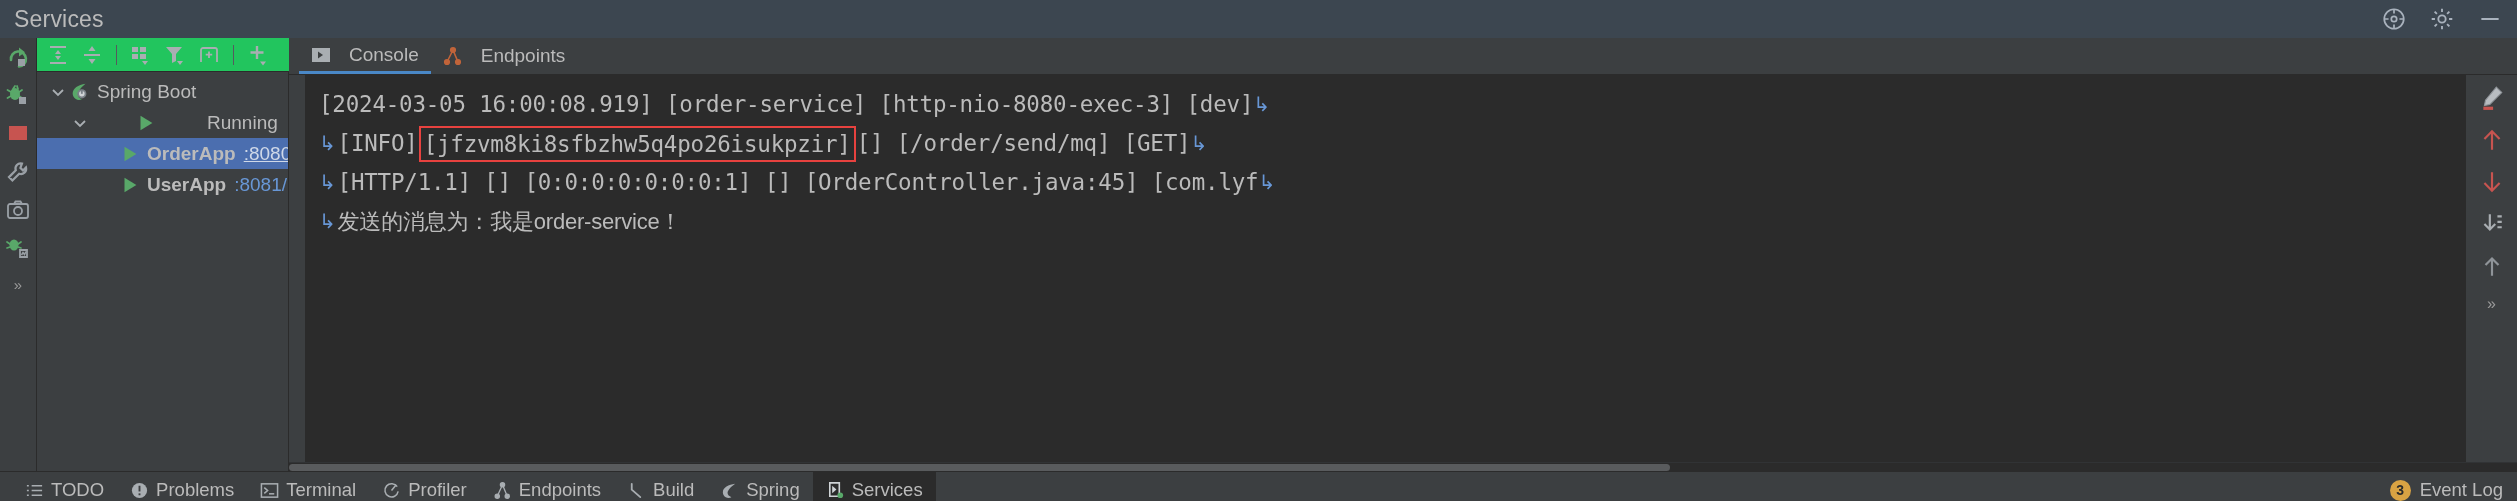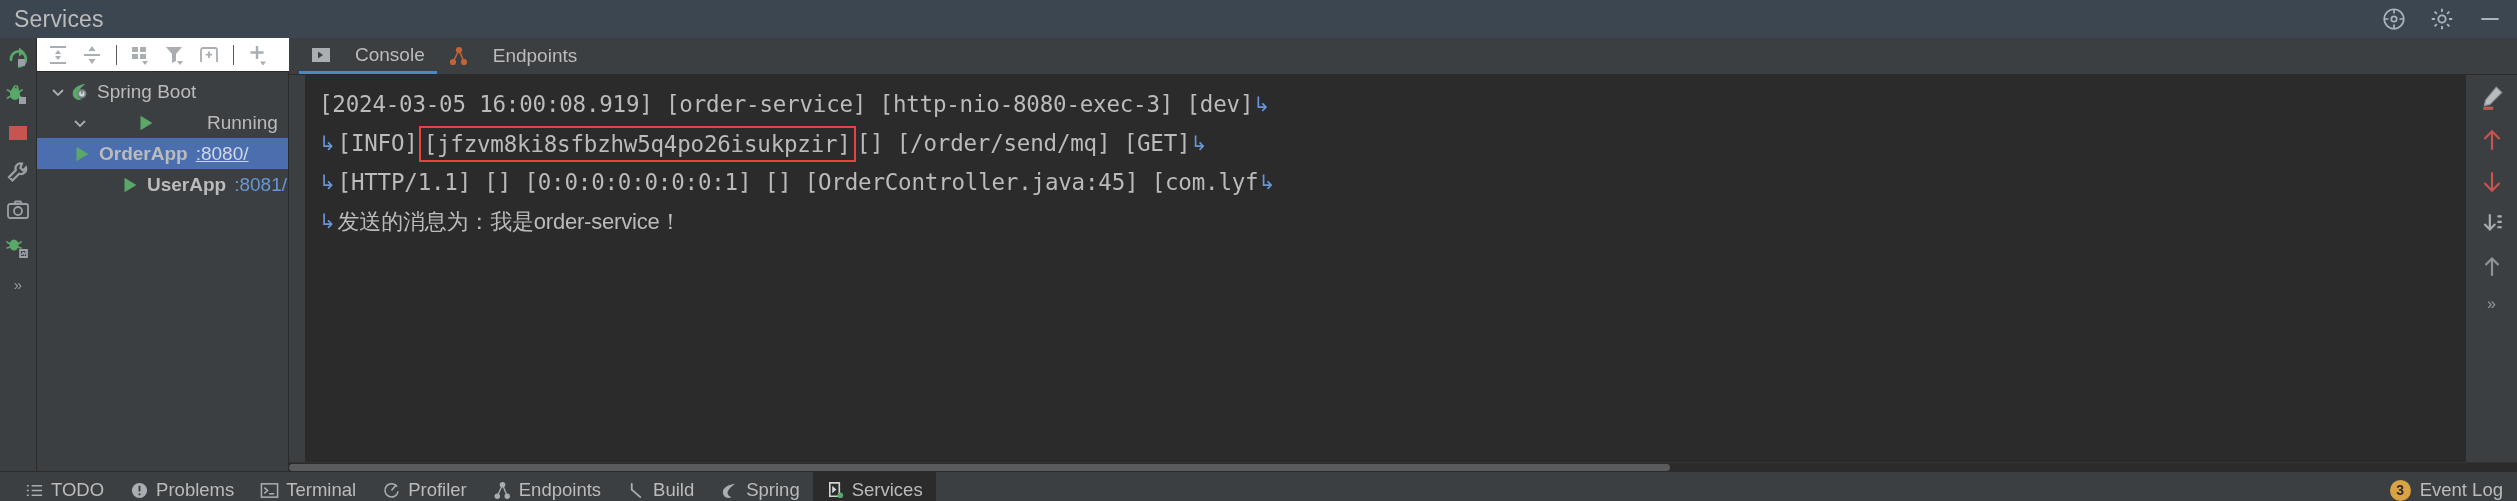--- a/index.html
+++ b/index.html
@@ -44,21 +44,21 @@
     gap: 14px;
     border-right: 1px solid #2b2b2b;
   }
   .vstrip .vic { width: 24px; height: 24px; display: block; }
   .vstrip .more { color: #9a9a9a; font-size: 15px; margin-top: 2px; }
 
   
   .tree-col {
     width: 252px;
     display: flex; flex-direction: column;
-    background: #ffffff;
+    background: #22c55e;
   }
   .tree-toolbar {
     height: 34px;
     display: flex; align-items: center;
     gap: 4px;
     padding-left: 6px;
     border-bottom: 1px solid #2b2b2b;
   }
   .ttb { width: 30px; height: 26px; display: flex; align-items: center; justify-content: center; }
   .ttb svg { display: block; }
@@ -94,21 +94,21 @@
   .console-col { flex: 1; display: flex; flex-direction: column; min-width: 0; }
 
   .tabs-row {
     height: 37px;
     display: flex; align-items: flex-end;
     background: #3c3f41;
     border-bottom: 1px solid #2b2b2b;
     padding-left: 10px;
   }
   .tab {
-    display: flex; align-items: center; gap: 24px;
+    display: flex; align-items: center; gap: 18px;
     height: 36px; padding: 0 12px;
     color: #bbbbbb; font-size: 19px;
   }
   .tab.active { border-bottom: 3px solid #4a88c7; }
   .tab-ico { width: 20px; height: 20px; display: block; }
 
   .console-area {
     flex: 1;
     display: flex;
     background: #2b2b2b;
@@ -335,21 +335,21 @@
             </svg>
         </span>
         <span class="tree-ico">
           <svg width="22" height="22" viewBox="0 0 24 24">
               <path d="M6 4 L19 12 L6 20 Z" fill="#59a869"></path>
             </svg>
         </span>
         <span class="tlabel">Running</span>
       </div>
 
-      <div class="trow sel" style="padding-left:34px;">
+      <div class="trow sel" style="padding-left:82px;">
         <span class="tree-ico">
           <svg width="22" height="22" viewBox="0 0 24 24">
               <path d="M6 4 L19 12 L6 20 Z" fill="#59a869"></path>
             </svg>
         </span>
         <span class="tlabel bold">OrderApp</span>
         <span class="tport">:8080/</span>
       </div>
 
       <div class="trow" style="padding-left:82px;">

